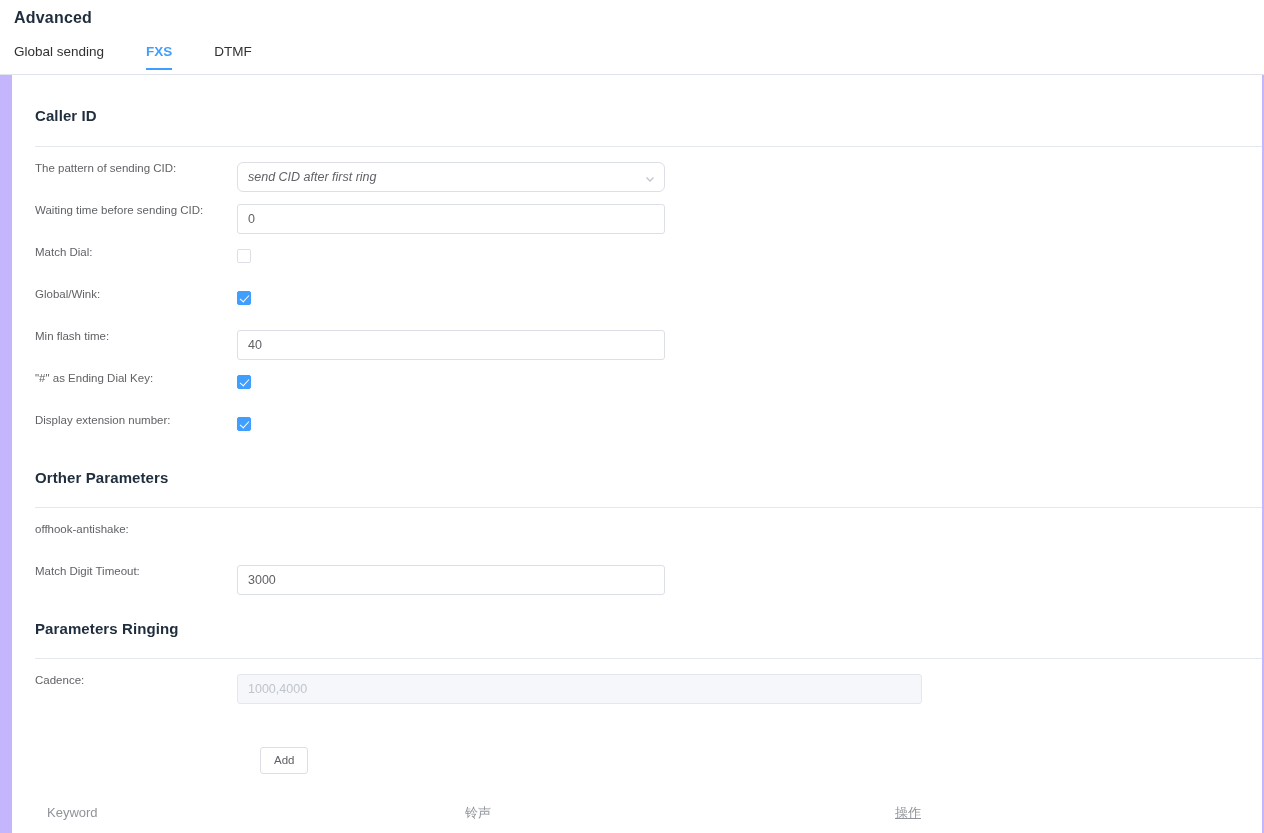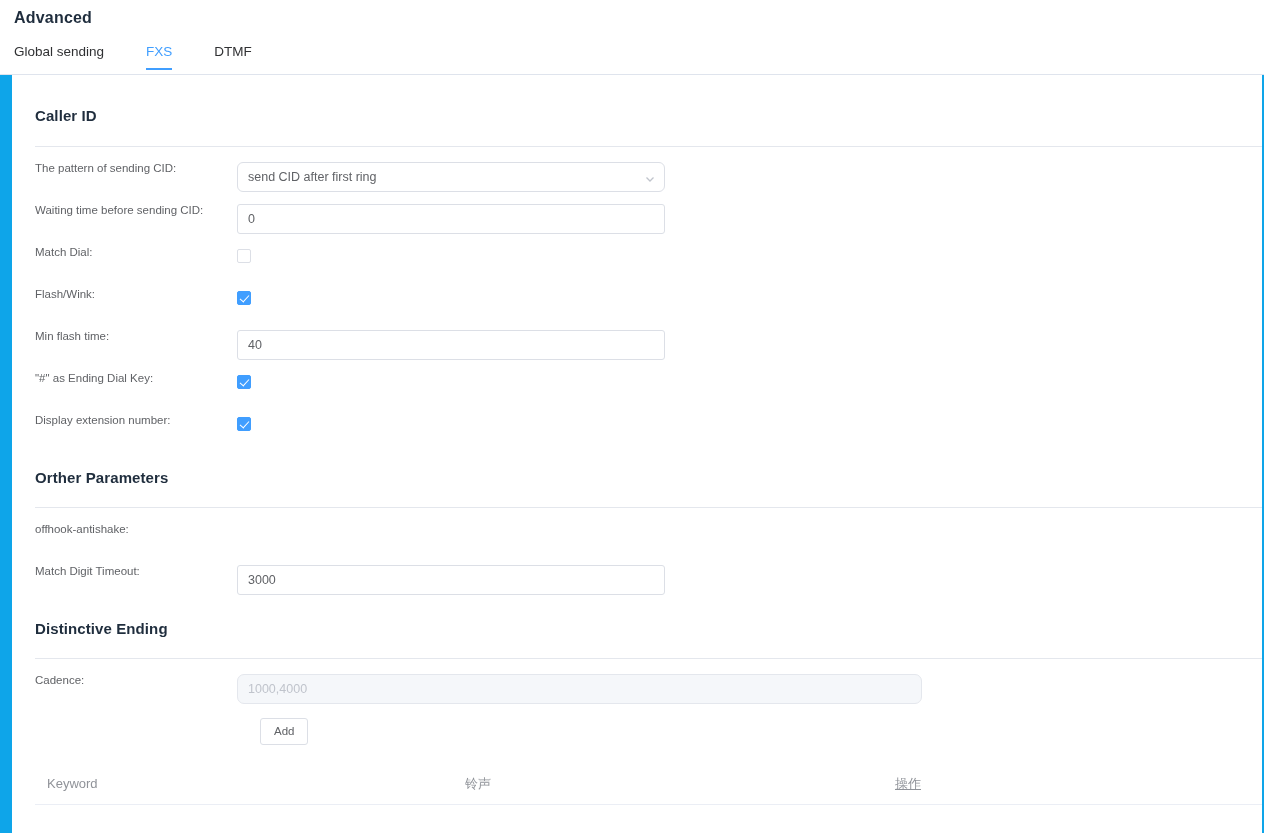--- a/index.html
+++ b/index.html
@@ -7,21 +7,21 @@
     margin: 0; padding: 0;
     width: 1264px; height: 833px;
     overflow: hidden;
     background: #f0f2f5;
     font-family: "Liberation Sans", sans-serif;
     -webkit-font-smoothing: antialiased;
   }
   .page {
     position: relative;
     width: 1264px; height: 833px;
-    background: #0ea5e9;
+    background: #c4b5fd;
   }
 
   
   .header {
     position: absolute; left: 0; top: 0;
     width: 1264px; height: 75px;
     background: #ffffff;
     border-bottom: 1px solid #dfe4ed;
   }
   .page-title {
@@ -36,21 +36,21 @@
   }
   .tab {
     position: relative;
     font-size: 13.5px;
     color: #303133;
     padding: 0 0 10px 0;
     margin-right: 42px;
     cursor: pointer;
     white-space: nowrap;
   }
-  .tab.active { color: #409eff; }
+  .tab.active { color: #409eff; font-weight: bold; }
   .tab.active::after {
     content: "";
     position: absolute;
     left: 0; right: 0; bottom: -1px;
     height: 2px;
     background: #409eff;
   }
 
   
   .content {
@@ -100,36 +100,36 @@
     padding: 0 10px;
     line-height: 28px;
     font-family: "Liberation Sans", sans-serif;
     outline: none;
   }
   .input.disabled {
     background: #f5f7fa;
     color: #c0c4cc;
     border-color: #e4e7ed;
     width: 685px;
-    border-radius: 7px;
   }
   .input.disabled::placeholder { color: #c0c4cc; }
 
   .select-wrap { position: relative; width: 428px; }
   .select-box {
     width: 428px; height: 30px;
     border: 1px solid #dcdfe6;
     border-radius: 6px;
     background: #ffffff;
     font-size: 12.5px;
     color: #606266;
     padding: 0 26px 0 10px;
     line-height: 28px;
     display: flex; align-items: center;
     cursor: pointer;
+    font-style: italic;
   }
   .chevron {
     position: absolute;
     right: 9px; top: 50%;
     transform: translateY(-50%);
     width: 12px; height: 12px;
     pointer-events: none;
     color: #c0c4cc;
   }
 
@@ -231,21 +231,21 @@
     </div>
 
     <div class="form-row">
       <div class="form-label">Match Dial:</div>
       <div class="field">
         <span class="checkbox"></span>
       </div>
     </div>
 
     <div class="form-row">
-      <div class="form-label">Flash/Wink:</div>
+      <div class="form-label">Global/Wink:</div>
       <div class="field">
         <span class="checkbox checked"></span>
       </div>
     </div>
 
     <div class="form-row">
       <div class="form-label">Min flash time:</div>
       <div class="field">
         <input class="input" type="text" value="40" style="">
       </div>
@@ -277,34 +277,34 @@
     </div>
 
     <div class="form-row">
       <div class="form-label">Match Digit Timeout:</div>
       <div class="field">
         <input class="input" type="text" value="3000" style="">
       </div>
     </div>
 
     <div style="height:13px;"></div>
-    <div class="section-title">Distinctive Ending</div>
+    <div class="section-title">Parameters Ringing</div>
     <div style="height:21px;"></div>
     <div class="divider"></div>
     <div style="height:15px;"></div>
 
     <div class="form-row">
       <div class="form-label">Cadence:</div>
       <div class="field">
         <input class="input disabled" type="text" disabled="" placeholder="1000,4000" style="">
       </div>
     </div>
 
     <div style="height:2px;"></div>
-    <div style="padding-left:248px;">
+    <div style="padding-left:248px;margin-top:29px;">
       <button class="btn-plain">Add</button>
     </div>
 
     <div style="height:18px;"></div>
 
     <div class="table">
       <div class="thead">
         <div class="th c1">Keyword</div>
         <div class="th c2">铃声</div>
         <div class="th c3">操作</div>

